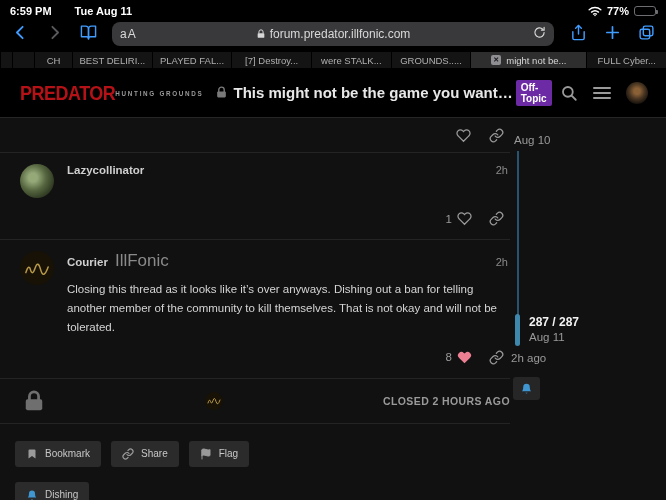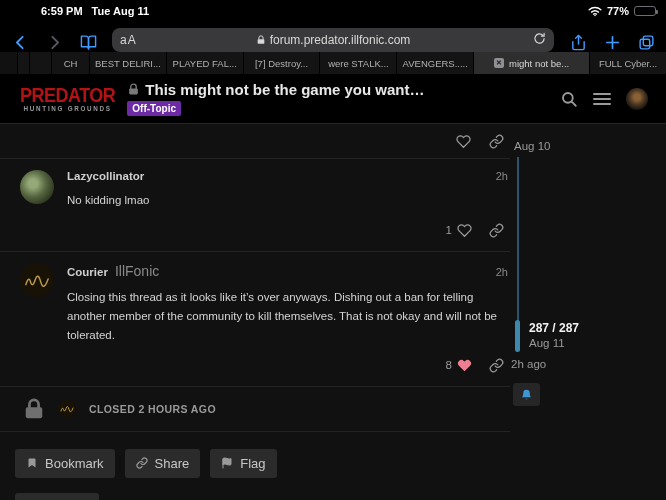--- a/index.html
+++ b/index.html
@@ -2,53 +2,53 @@
 <html><head>
 <meta charset="utf-8">
 <style>
   * { margin:0; padding:0; box-sizing:border-box; }
   html,body { background:#000; }
   body { font-family:"Liberation Sans", sans-serif; }
   .screen { position:relative; width:666px; height:500px; background:#111; overflow:hidden; }
 
   
   .status-bar { height:22px; background:#000; display:flex; align-items:center; justify-content:space-between; padding:0 10px; color:#fff; font-size:11px; font-weight:bold; }
-  .status-left { display:flex; gap:9px;margin-left:31px; }
+  .status-left { display:flex; gap:23px; }
   .status-right { display:flex; align-items:center; gap:5px; }
   .wifi-svg { width:14px; height:11px; }
   .battery { width:22px; height:10px; border:1px solid #6e6e72; border-radius:3px; position:relative; padding:1px; }
   .battery-fill { height:100%; width:77%; background:#fff; border-radius:1px; }
   .battery-nub { position:absolute; right:-3px; top:3px; width:2px; height:4px; background:#6e6e72; border-radius:0 1px 1px 0; }
 
   
-  .toolbar { height:30px; background:#000; display:flex; align-items:flex-end; padding:0 10px; gap:14px; }
+  .toolbar { height:30px; background:#000; display:flex; align-items:flex-start; padding:0 10px; gap:14px; }
   .nav-btn { background:none; border:none; width:20px; height:20px; display:flex; align-items:center; justify-content:center; cursor:pointer; }
   .icon-blue { color:#409CFF; }
   .icon-dim  { color:#5a5a5e; }
   .nav-btn svg { width:17px; height:17px; }
   .address-bar { flex:1; height:24px; background:#39393B; border-radius:8px; display:flex; align-items:center; padding:0 8px; color:#d8d8d8; position:relative; }
   .reader-btn { font-size:12px; color:#d8d8d8; background:none; border:none; cursor:pointer; letter-spacing:1px; }
   .url-center { position:absolute; left:0; right:0; display:flex; align-items:center; justify-content:center; gap:4px; font-size:12px; pointer-events:none; }
   .url-center svg { width:10px; height:10px; color:#d8d8d8; }
   .reload-btn { margin-left:auto; background:none; border:none; color:#d8d8d8; cursor:pointer; z-index:2; }
   .reload-btn svg { width:13px; height:13px; }
 
   
-  .tab-bar { height:22px; background:#5eead4; display:flex;margin-left:17px; }
+  .tab-bar { height:16px; background:#5eead4; display:flex; }
   .tab { flex:1; background:#141414; border-left:1px solid #000; display:flex; align-items:center; justify-content:center; gap:5px; color:#b0b0b0; font-size:9.5px; white-space:nowrap; overflow:hidden; cursor:pointer; }
   .tab.stub1 { flex:0 0 12px; } .tab.stub2 { flex:0 0 22px; } .tab.tab-ch { flex:0 0 38px; }
   .tab.active { flex:0 0 116px; background:#2e2e2e; color:#d8d8d8; }
   .tab-close { display:inline-flex; width:10px; height:10px; background:#8e8e93; color:#1c1c1e; border-radius:2px; font-size:7px; line-height:10px; align-items:center; justify-content:center; font-weight:bold; }
 
   
   .site-header { height:50px; background:#000; border-bottom:1px solid #262626; display:flex; align-items:center; padding:0 18px 0 20px; gap:12px; }
-  .logo { display:flex; flex-direction:column; align-items:center; cursor:pointer; }
+  .logo { display:flex; align-items:center; cursor:pointer; }
   .logo-title { color:#b41217; font-weight:900; font-size:18px; letter-spacing:-0.5px; transform:scaleY(1.15); line-height:18px; }
   .logo-sub { color:#9a9a9a; font-size:6.3px; font-weight:bold; letter-spacing:1.7px; margin-top:1px; }
-  .topic-block { flex:1; display:flex; flex-direction:column; gap:3px; min-width:0; }
+  .topic-block { flex:1; display:flex; gap:3px; min-width:0; }
   .topic-title-row { display:flex; align-items:center; gap:5px; }
   .topic-title-row svg { width:13px; height:13px; color:#7a7a7a; flex:none; }
   .topic-title { color:#e8e8e8; font-size:15px; font-weight:bold; white-space:nowrap; overflow:hidden; }
   .topic-badge { align-self:flex-start; background:#6C2BA5; color:#fff; font-size:10px; font-weight:bold; padding:2px 5px; border-radius:2px; cursor:pointer; }
   .header-actions { display:flex; align-items:center; gap:15px; }
   .hdr-icon-btn { background:none; border:none; color:#9a9a9a; cursor:pointer; display:flex; }
   .hdr-icon-btn svg { width:18px; height:18px; }
   .hamburger { width:18px; height:12px; display:flex; flex-direction:column; justify-content:space-between; }
   .hamburger i { display:block; height:2px; background:#9a9a9a; border-radius:1px; }
   .hdr-avatar { width:22px; height:22px; border-radius:50%; background:radial-gradient(circle at 50% 42%, #8a6036 0 18%, #4a3622 45%, #17120c 75%); border:none; cursor:pointer; }
@@ -64,33 +64,33 @@
   .heart-liked { color:#ED7F93; }
 
   .post { display:flex; gap:13px; padding:11px 0 0 20px; }
   .avatar { width:34px; height:34px; border-radius:50%; flex:none; cursor:pointer; border:none; }
   .avatar-green { background:radial-gradient(circle at 38% 40%, #94a878 0 15%, #55653f 45%, #27301c 80%); }
   .avatar-courier { background:#181206; display:flex; align-items:center; justify-content:center; }
   .avatar-courier svg { width:26px; height:16px; }
   .post-main { flex:1; min-width:0; padding-right:2px; }
   .post-meta { display:flex; align-items:baseline; gap:7px; }
   .author { color:#cfcfcf; font-weight:bold; font-size:11.5px; cursor:pointer; }
-  .author-title { color:#8a8a8a; font-size:14px; }
+  .author-title { color:#8a8a8a; font-size:17px; }
   .post-time { margin-left:auto; color:#8a8a8a; font-size:11px; }
   .cooked { margin-top:9px; color:#d4d4d4; font-size:11.5px; line-height:1.65; max-width:445px; }
   .likes-row { display:flex; align-items:center; justify-content:flex-end; gap:17px; padding:13px 6px 13px 0; }
 
-  .closed-row { display:flex; align-items:center; gap:13px; padding:9px 0 9px 23px; }
+  .closed-row { display:flex; align-items:center; gap:13px; padding:9px 0 9px 23px;justify-content:space-between; }
   .closed-lock { width:22px; height:26px; color:#6f6f6f; }
   .mini-avatar { width:18px; height:18px; border-radius:50%; background:#181206; display:flex; align-items:center; justify-content:center; }
   .mini-avatar svg { width:14px; height:9px; }
   .closed-text { color:#9a9a9a; font-size:10.5px; font-weight:bold; letter-spacing:0.4px; }
 
   .topic-buttons { display:flex; gap:10px; padding:17px 0 0 15px; }
-  .btn { display:inline-flex; align-items:center; gap:7px; background:#2b2b2b; border:none; border-radius:3px; color:#c7c7c7; font-size:13px; padding:7px 11px; cursor:pointer; font-family:inherit; }
+  .btn { display:inline-flex; align-items:center; gap:7px; background:#2b2b2b; border:none; border-radius:3px; color:#c7c7c7; font-size:10px; padding:7px 11px; cursor:pointer; font-family:inherit; }
   .btn svg { width:12px; height:12px; color:#9a9a9a; }
   .tracking-row { display:flex; align-items:center; gap:13px; padding:15px 0 0 15px; }
   .btn-tracking svg { color:#3F96D0; }
   .tracking-desc { color:#bcbcbc; font-size:11px; }
 
   
   .timeline { position:absolute; left:491px; top:0; width:146px; height:380px; }
   .tl-date-top { position:absolute; left:23px; top:16px; color:#9a9a9a; font-size:11.5px; cursor:pointer; }
   .tl-line { position:absolute; left:26px; top:33px; width:2px; height:166px; background:#27546e; cursor:pointer; }
   .tl-handle { position:absolute; left:24px; top:196px; width:5px; height:32px; background:#3F88AD; border-radius:3px; cursor:grab; }
@@ -186,21 +186,21 @@
     <div class="tab">
         <span>PLAYED FAL...</span>
       </div>
     <div class="tab">
         <span>[7] Destroy...</span>
       </div>
     <div class="tab">
         <span>were STALK...</span>
       </div>
     <div class="tab">
-        <span>AVENGERS.....</span>
+        <span>GROUNDS.....</span>
       </div>
     <div class="tab active">
       <span class="tab-close">✕</span>
       <span>might not be...</span>
     </div>
     <div class="tab">
         <span>FULL Cyber...</span>
       </div>
   </div>
 
@@ -254,21 +254,20 @@
           </button>
       </div>
 
       <article class="post">
         <button class="avatar avatar-green"></button>
         <div class="post-main">
           <div class="post-meta">
             <span class="author">Lazycollinator</span>
             <span class="post-time">2h</span>
           </div>
-          <div class="cooked">No kidding lmao</div>
         </div>
       </article>
       <div class="likes-row sep-b">
         <button class="icon-act">
           <span class="like-count">1</span>
           <svg viewBox="0 0 24 24" fill="none" stroke="currentColor" stroke-width="2">
               <path d="M20.84 4.61a5.5 5.5 0 0 0-7.78 0L12 5.67l-1.06-1.06a5.5 5.5 0 0 0-7.78 7.78l1.06 1.06L12 21.23l7.78-7.78 1.06-1.06a5.5 5.5 0 0 0 0-7.78z"></path>
             </svg>
         </button>
         <button class="icon-act">

